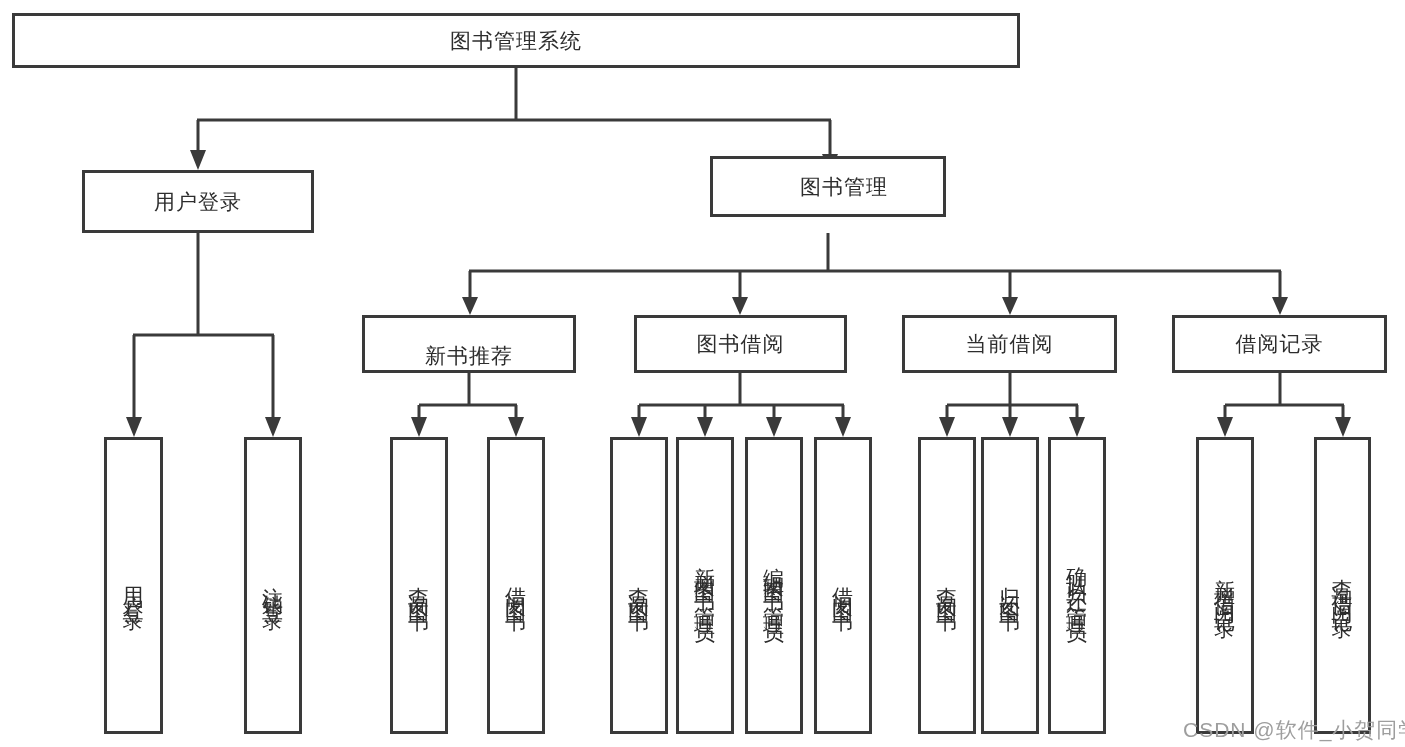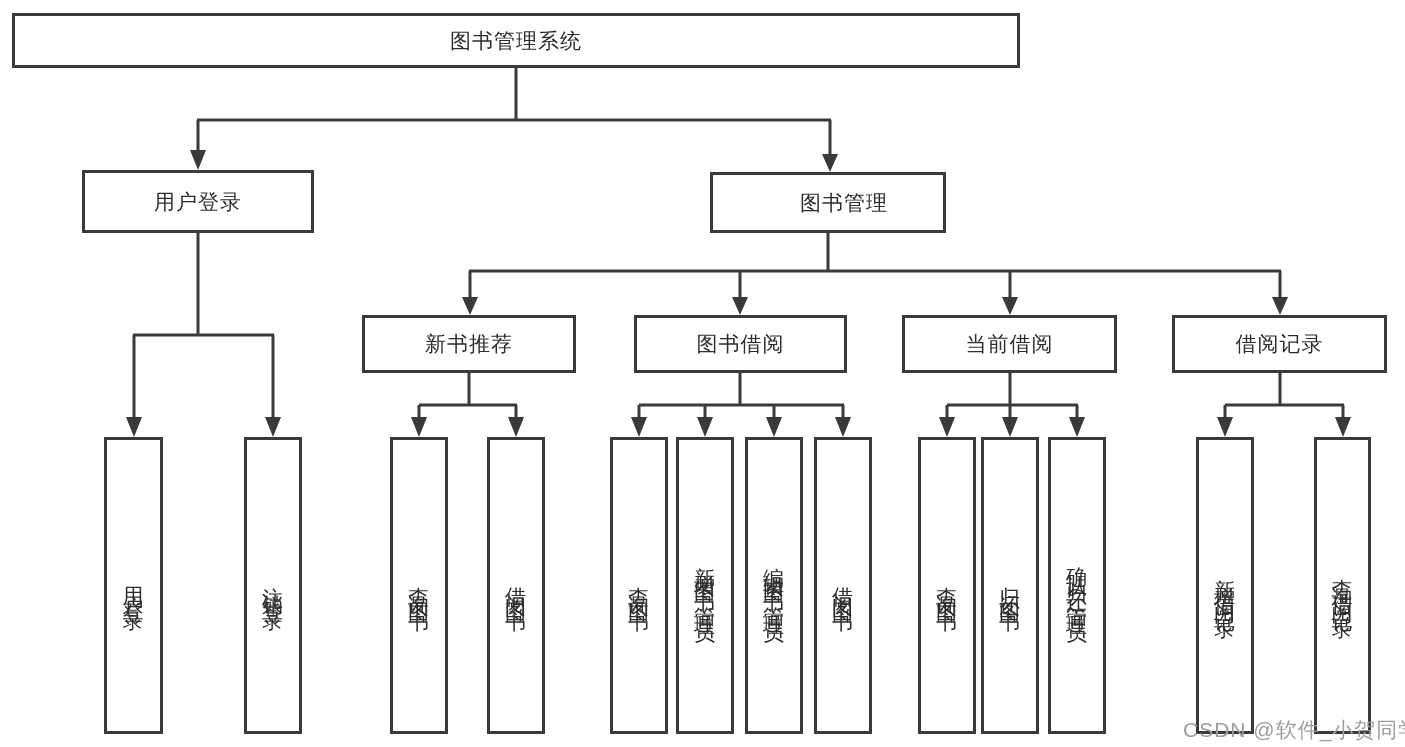--- a/index.html
+++ b/index.html
@@ -112,25 +112,25 @@
          M1335,417 H1351 L1343,437 Z"></path>
   </svg>
 
   <div class="box" style="left:12px;top:13px;width:1008px;height:55px;">
     <span>图书管理系统</span>
   </div>
 
   <div class="box" style="left:82px;top:170px;width:232px;height:63px;">
     <span>用户登录</span>
   </div>
-  <div class="box" style="left:710px;top:172px;width:236px;height:61px;padding-left:32px;">
+  <div class="box" style="left:710px;top:156px;width:236px;height:61px;padding-left:32px;">
     <span>图书管理</span>
   </div>
 
-  <div class="box" style="left:362px;top:315px;width:214px;height:58px;">
+  <div class="box" style="left:362px;top:315px;width:214px;height:58px;align-items:flex-end;">
     <span>新书推荐</span>
   </div>
   <div class="box" style="left:902px;top:315px;width:215px;height:58px;">
     <span>当前借阅</span>
   </div>
   <div class="box" style="left:634px;top:315px;width:213px;height:58px;">
     <span>图书借阅</span>
   </div>
   <div class="box" style="left:1172px;top:315px;width:215px;height:58px;">
     <span>借阅记录</span>

